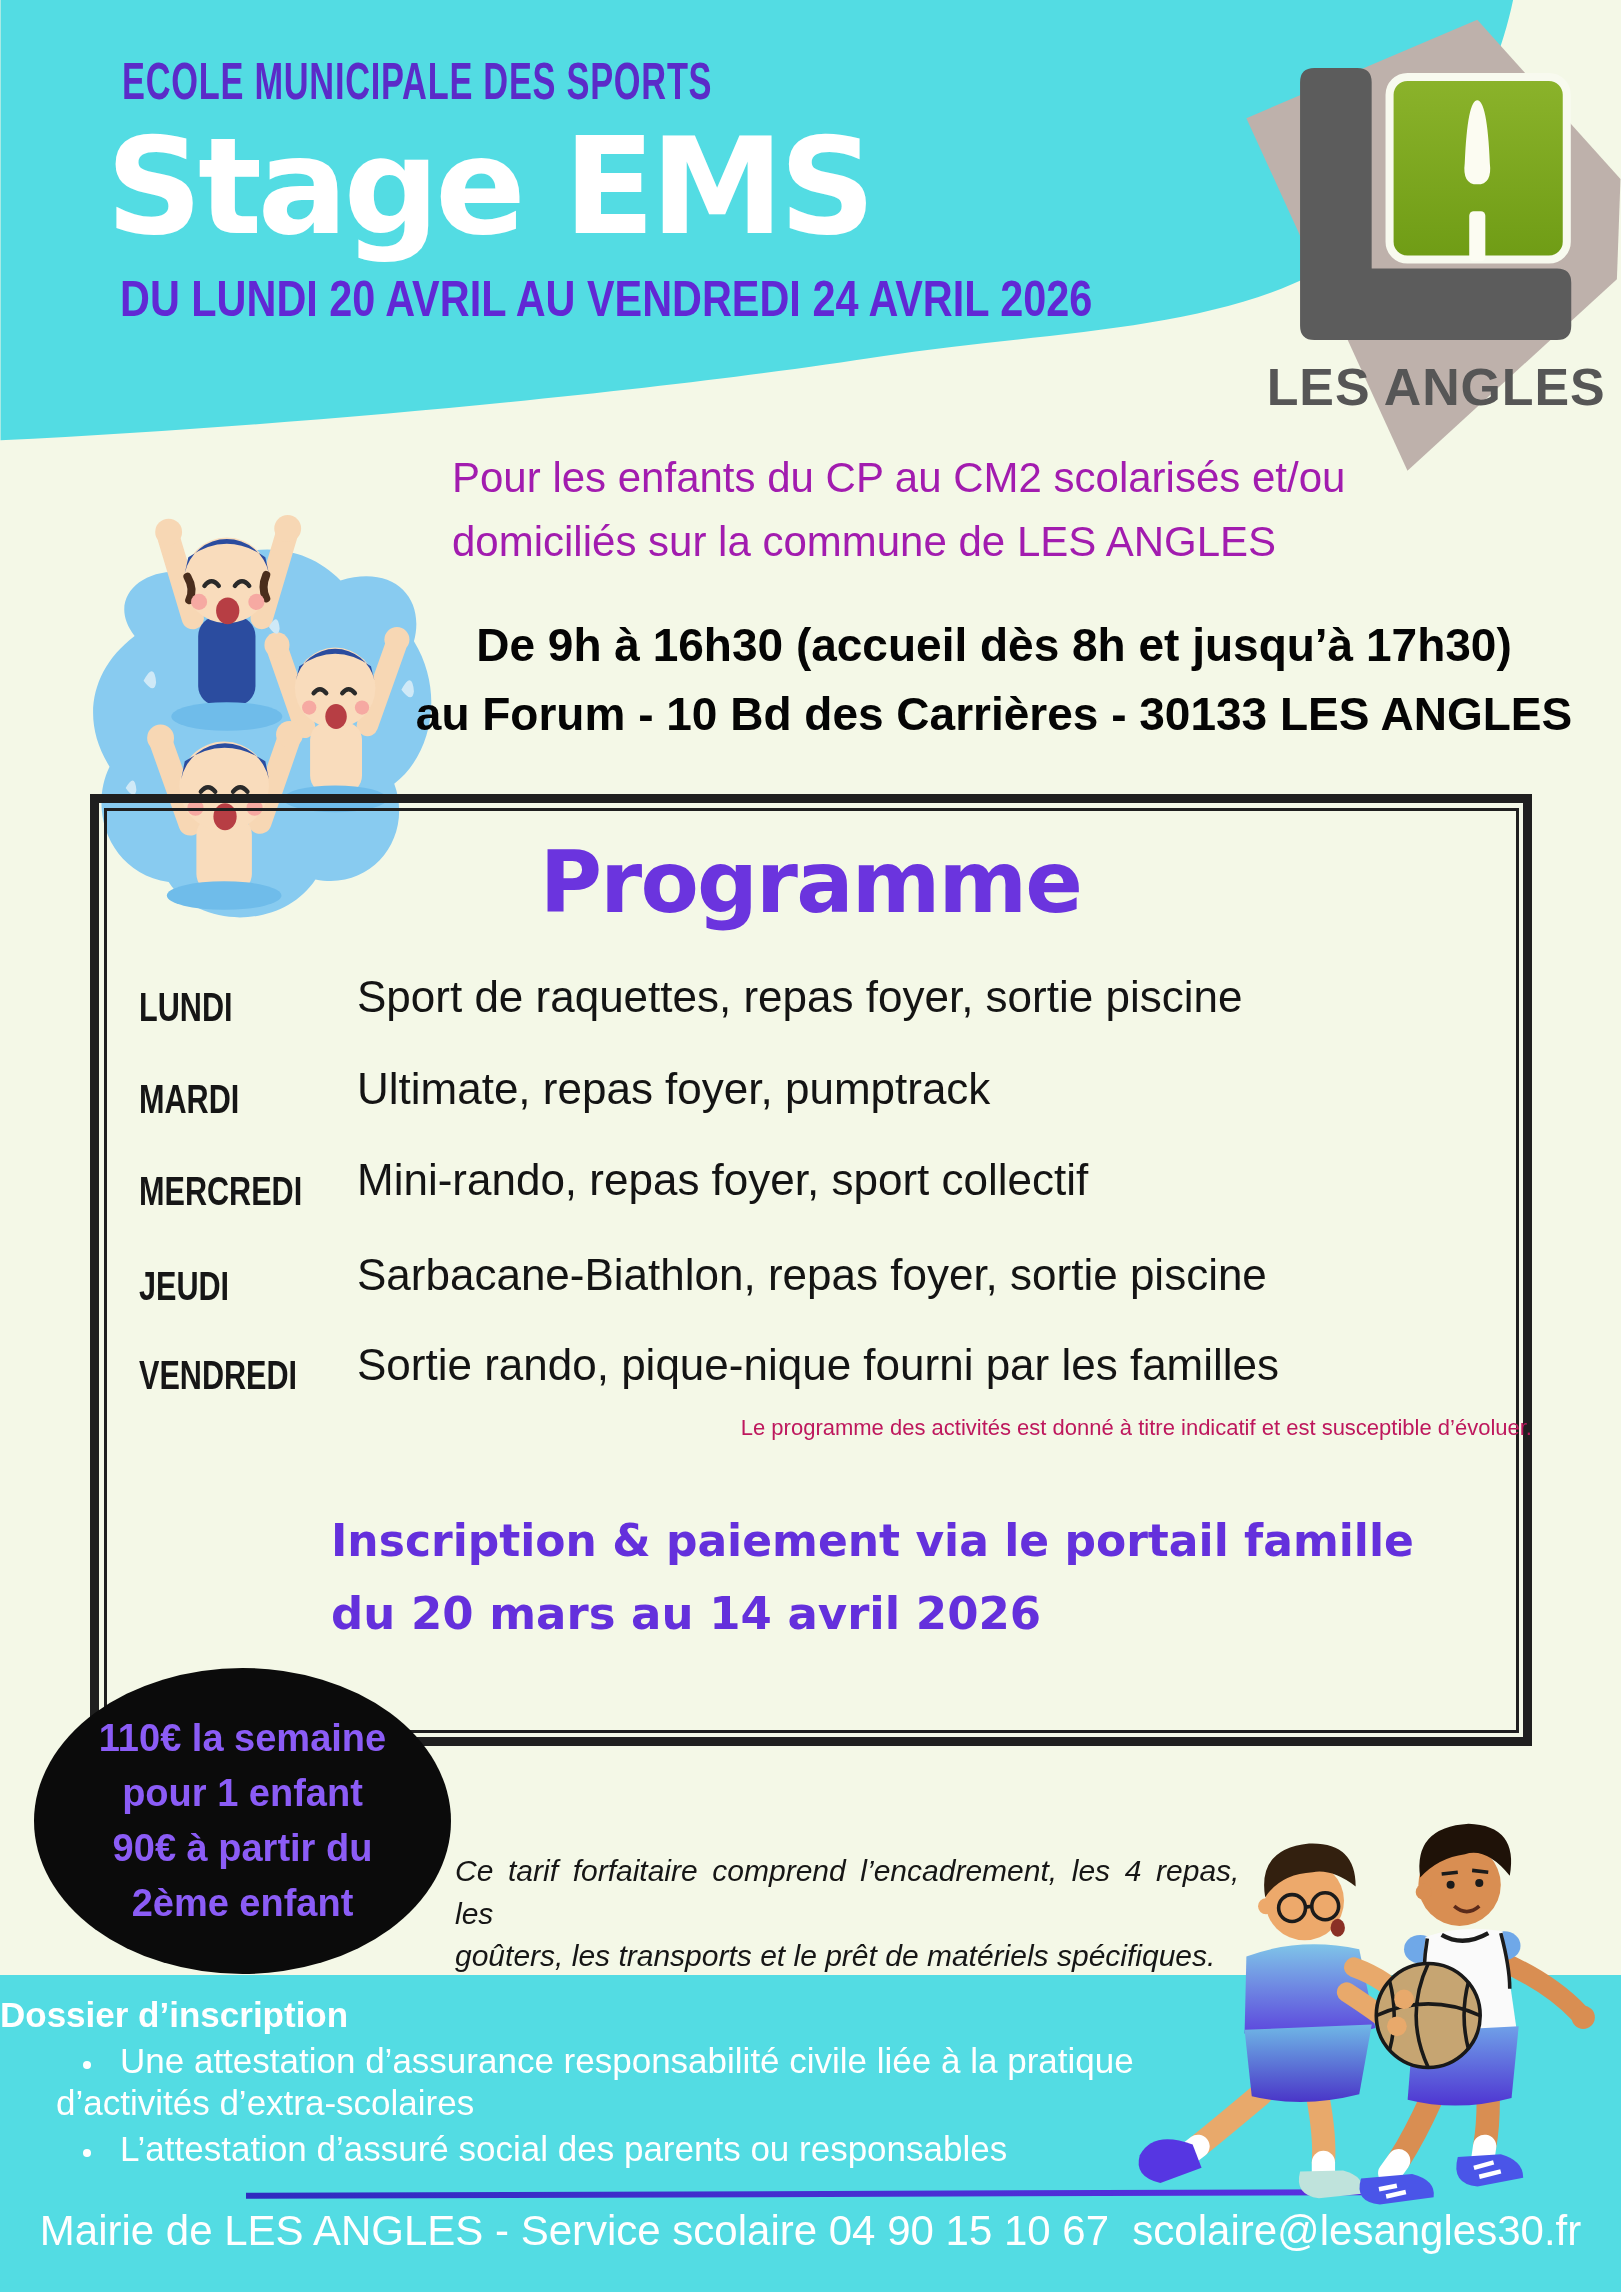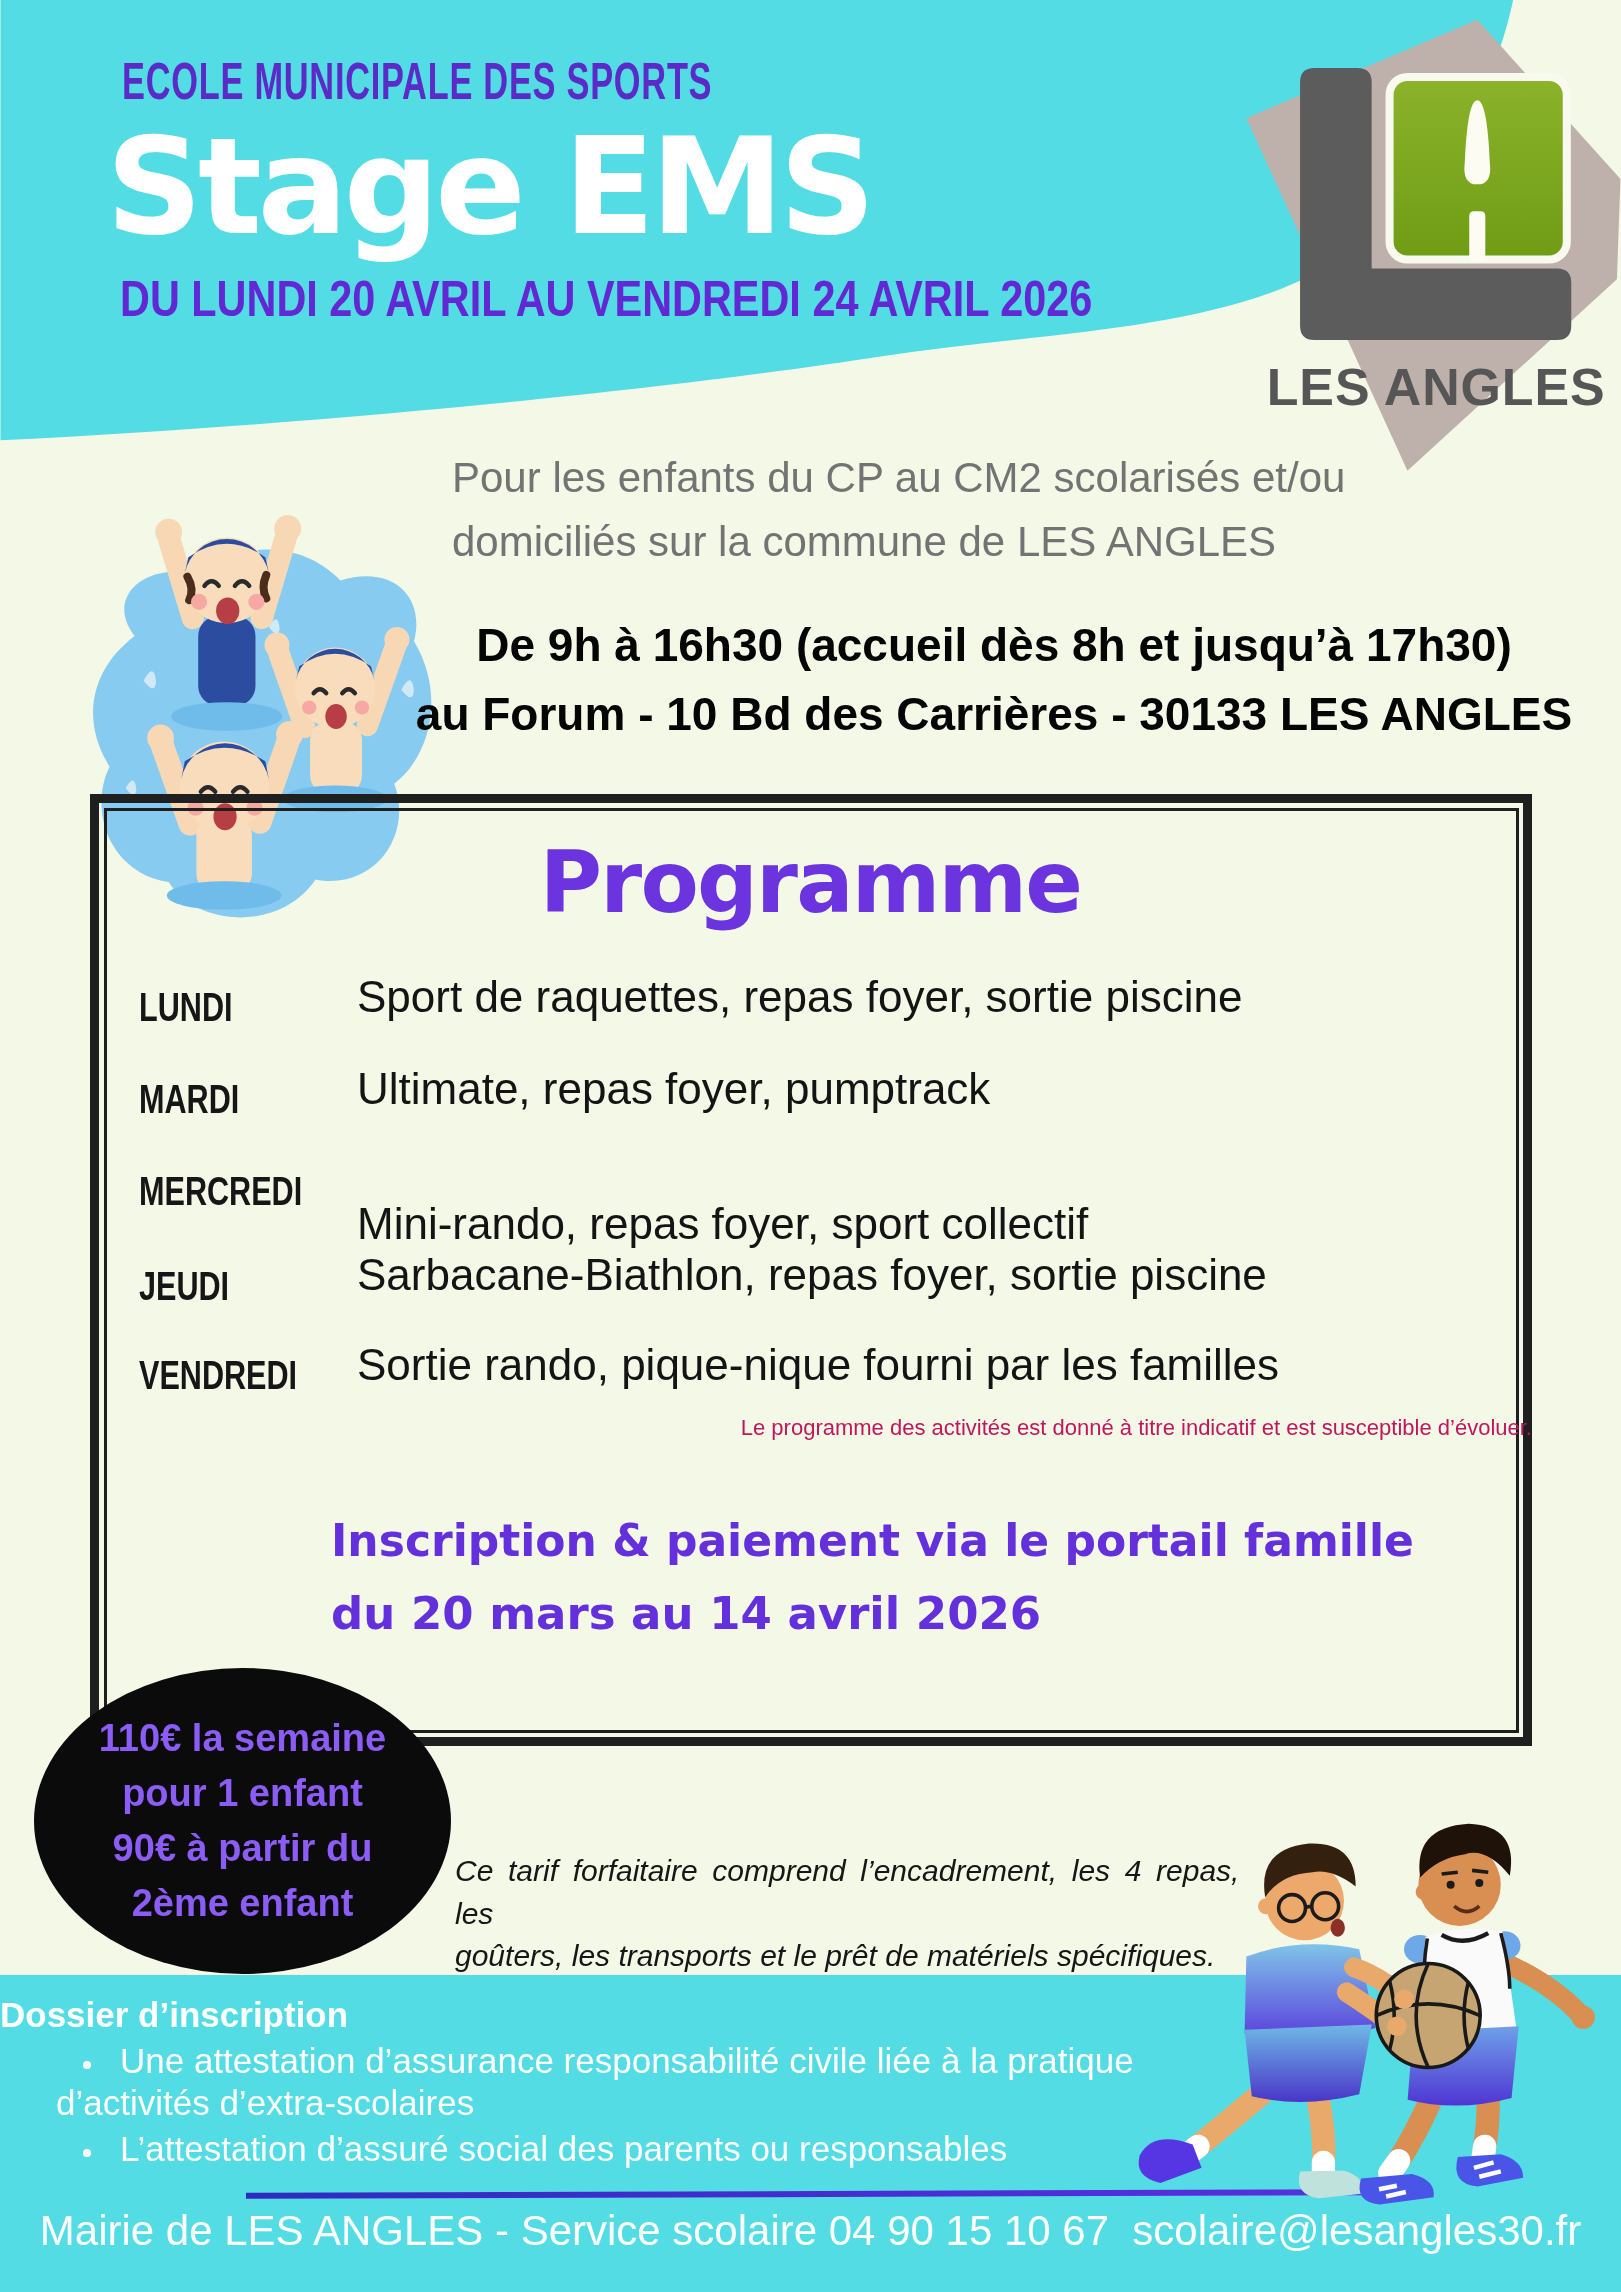--- a/index.html
+++ b/index.html
@@ -11,21 +11,21 @@
   
   #header-art{left:0;top:0;z-index:1;}
   .kicker{left:122px;top:52px;font-size:43px;font-weight:bold;color:#5B2BC8;
           transform:scale(0.8,1.2);transform-origin:left top;letter-spacing:0.9px;z-index:2;white-space:nowrap;}
   .big-title{left:106px;top:109px;font-family:"DejaVu Sans",sans-serif;font-weight:bold;
              font-size:134px;color:#FFFFFF;letter-spacing:-4.5px;z-index:2;white-space:nowrap;}
   .date-line{left:120px;top:270px;font-size:45px;font-weight:bold;color:#6128D4;
              transform:scale(0.92,1.12);transform-origin:left top;z-index:2;white-space:nowrap;}
 
   
-  .intro{left:452px;top:446px;font-size:42px;color:#737373;line-height:1.52;z-index:2;}
+  .intro{left:452px;top:446px;font-size:42px;color:#a21caf;line-height:1.52;z-index:2;}
   .schedule{left:367px;top:611px;width:1254px;text-align:center;font-size:46px;font-weight:bold;
             color:#050505;line-height:1.5;z-index:2;}
 
   
   .prog-box{left:90px;top:794px;width:1424px;height:934px;border:9px solid #1F1F1F;z-index:2;}
   .prog-box-inner{position:absolute;left:4.5px;top:4.5px;right:4.5px;bottom:4.5px;border:3.6px solid #1F1F1F;}
   .prog-title{left:0px;top:833px;width:1621px;text-align:center;font-family:"DejaVu Sans",sans-serif;
               font-weight:bold;font-size:85px;color:#6B34DE;letter-spacing:-1.8px;z-index:3;}
   .day-label{font-size:34px;font-weight:bold;color:#161616;transform:scale(0.9,1.18);
              transform-origin:left top;letter-spacing:0px;z-index:3;white-space:nowrap;}
@@ -160,21 +160,21 @@
   </div>
   <div class="abs prog-title">Programme</div>
 
   <div class="abs day-label" style="left:139px;top:984px;">LUNDI</div>
   <div class="abs day-desc" style="top:972px;">Sport de raquettes, repas foyer, sortie piscine</div>
 
   <div class="abs day-label" style="left:139px;top:1076px;">MARDI</div>
   <div class="abs day-desc" style="top:1064px;">Ultimate, repas foyer, pumptrack</div>
 
   <div class="abs day-label" style="left:139px;top:1168px;">MERCREDI</div>
-  <div class="abs day-desc" style="top:1155px;margin-top:44px;">Mini-rando, repas foyer, sport collectif</div>
+  <div class="abs day-desc" style="top:1155px;">Mini-rando, repas foyer, sport collectif</div>
 
   <div class="abs day-label" style="left:139px;top:1263px;">JEUDI</div>
   <div class="abs day-desc" style="top:1250px;">Sarbacane-Biathlon, repas foyer, sortie piscine</div>
 
   <div class="abs day-label" style="left:139px;top:1352px;">VENDREDI</div>
   <div class="abs day-desc" style="top:1340px;">Sortie rando, pique-nique fourni par les familles</div>
 
   <div class="abs prog-note">Le programme des activités est donné à titre indicatif et est susceptible d’évoluer.</div>
   <div class="abs insc insc1">Inscription &amp; paiement via le portail famille</div>
   <div class="abs insc insc2">du 20 mars au 14 avril 2026</div>

